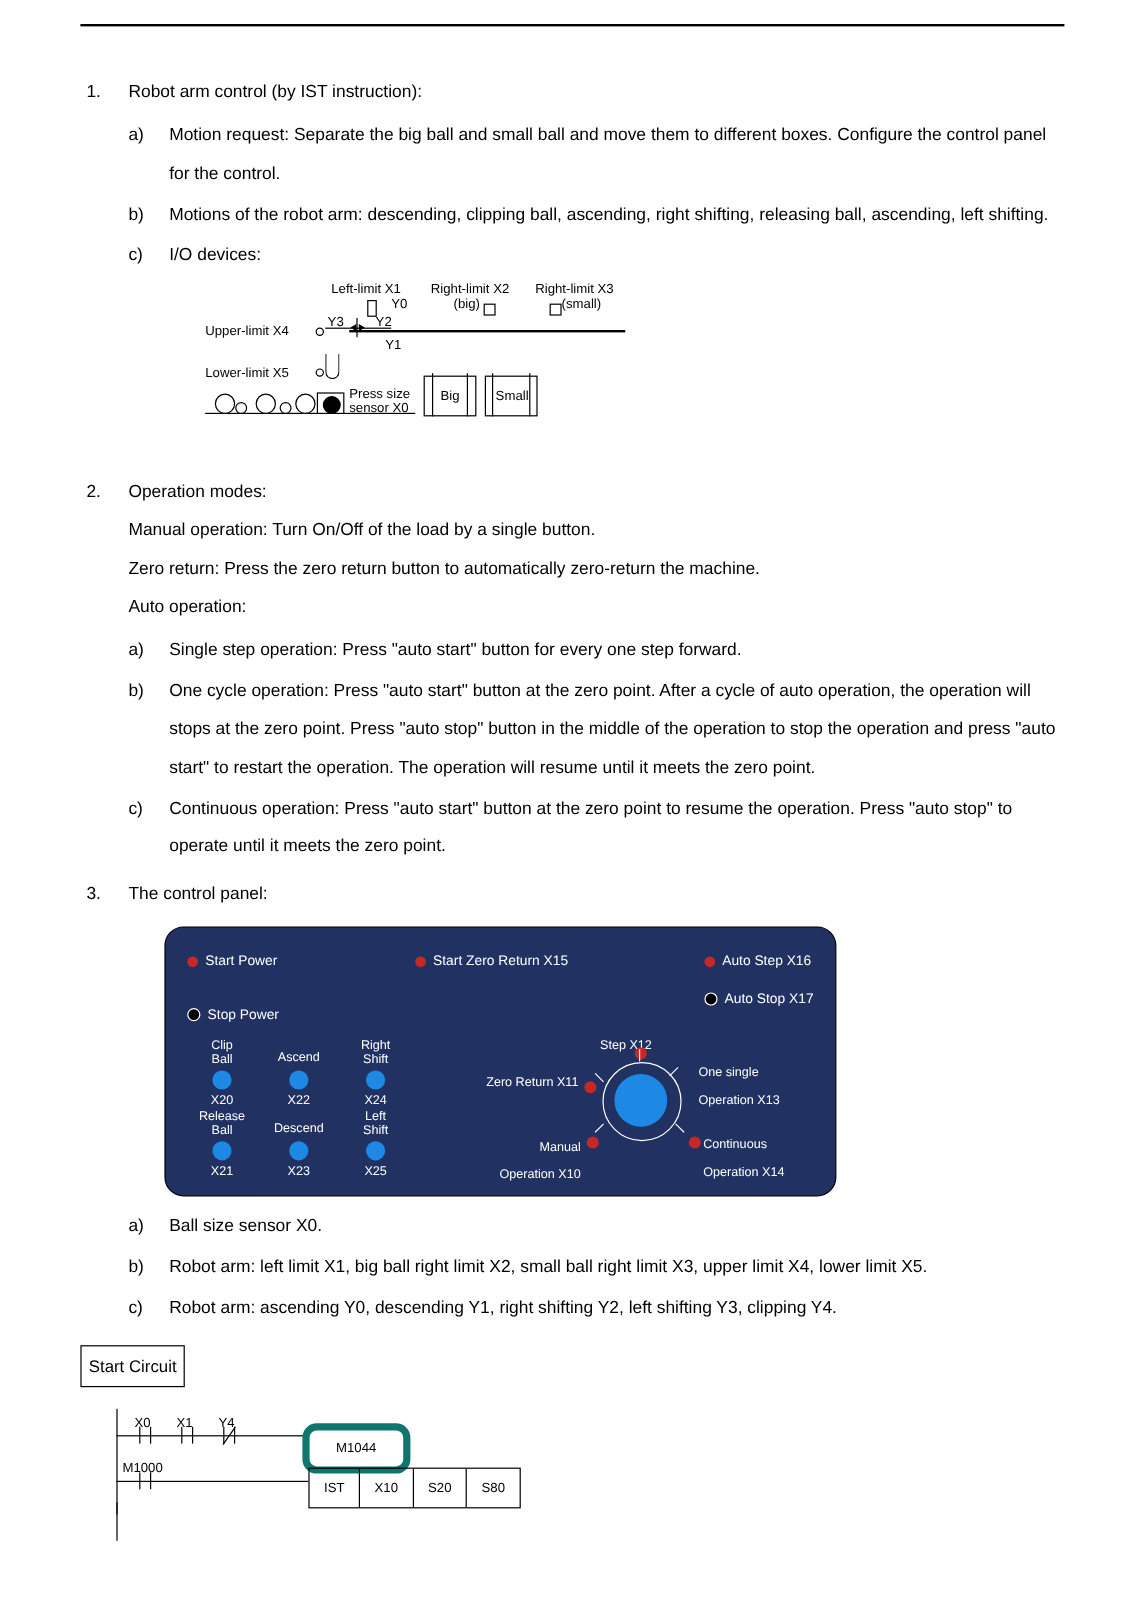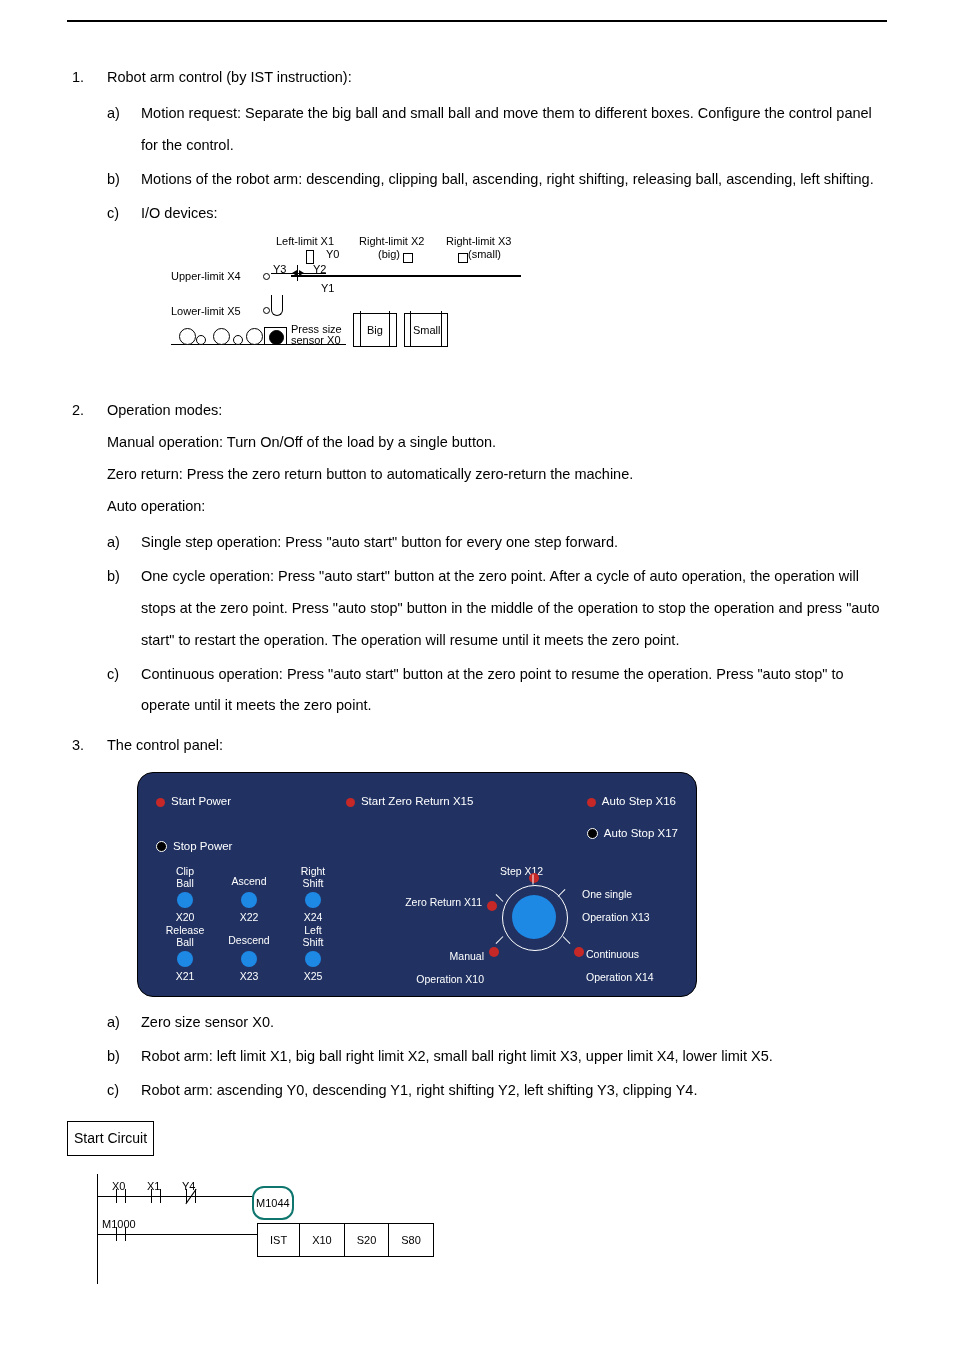--- a/index.html
+++ b/index.html
@@ -115,21 +115,21 @@
   .ladder .vrail-l { position:absolute; left:0; top:0; bottom:0; width:1px; background:#000;}
   .ladder .hwire { position:absolute; height:1px; background:#000;}
   .ladder .contact { position:absolute; width:18px; height:14px; }
   .ladder .contact:before, .ladder .contact:after {
     content:""; position:absolute; top:0; width:1px; height:14px; background:#000;
   }
   .ladder .contact:before{ left:4px;} .ladder .contact:after{ left:13px;}
   .ladder .slash { position:absolute; width:18px; height:1px; background:#000; top:7px; left:0; transform: rotate(-55deg); transform-origin:center;}
   .ladder .lbl { position:absolute; }
   .ladder .coil-round {
-    position:absolute; border:2px solid #0f766e; border-radius:12px; padding:3px 2px; background:#fff;
+    position:absolute; border:6px solid #0f766e; border-radius:12px; padding:3px 22px; background:#fff;
   }
   .ladder .ist-box { position:absolute; border:1px solid #000; display:flex; }
   .ladder .ist-box div { padding:4px 12px; border-right:1px solid #000; }
   .ladder .ist-box div:last-child { border-right:none;}
 
   .footer {
     display:flex; justify-content:space-between; align-items:flex-end;
     margin-top: 30px;
     border-top: 2px solid #000;
     padding-top: 2px;
@@ -322,21 +322,21 @@
                 <div class="rc-lbl" style="left:214px; top:78px; white-space:pre-line;">Continuous
 Operation X14</div>
               </div>
             </div>
           </div>
         </div>
 
         <ol class="alpha">
           <li>
             <span class="alpha-label">a)</span>
-            <span>Zero size sensor X0.</span>
+            <span>Ball size sensor X0.</span>
           </li>
           <li>
             <span class="alpha-label">b)</span>
             <span>Robot arm: left limit X1, big ball right limit X2, small ball right limit X3, upper limit X4, lower limit X5.</span>
           </li>
           <li>
             <span class="alpha-label">c)</span>
             <span>Robot arm: ascending Y0, descending Y1, right shifting Y2, left shifting Y3, clipping Y4.</span>
           </li>
         </ol>

